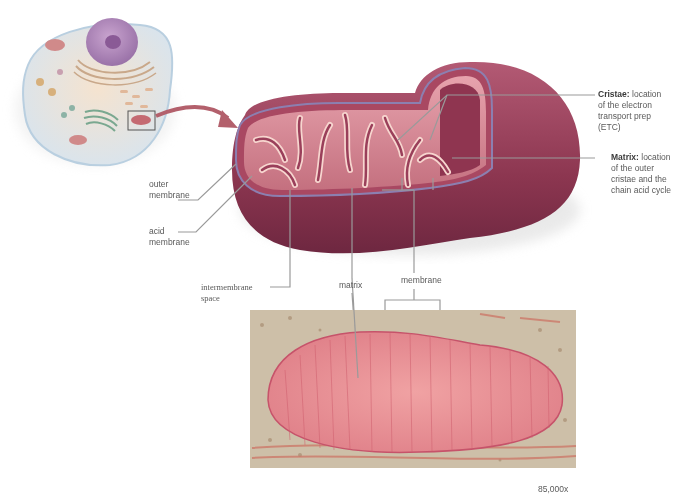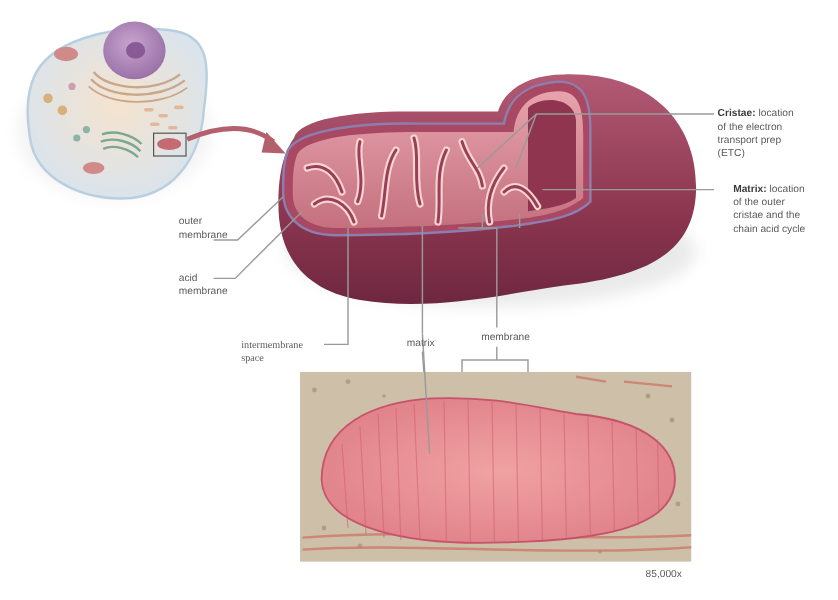--- a/index.html
+++ b/index.html
@@ -1,19 +1,19 @@
 <!DOCTYPE html>
 <html><head>
 <meta charset="utf-8">
 <style>
   html,body{margin:0;padding:0;background:#ffffff;}
   body{width:698px;height:500px;position:relative;overflow:hidden;font-family:"Liberation Sans",sans-serif;}
   .label{position:absolute;font-size:8.5px;line-height:11px;color:#5a5a5a;}
   .label b{color:#3a3a3a;}
-  .scale{position:absolute;font-size:8.5px;color:#5a5a5a;}
+  .scale{position:absolute;font-size:8.5px;color:#5a5a5a;margin-top:11px;}
   svg{position:absolute;left:0;top:0;}
 </style>
 </head>
 <body>
 
 <svg width="698" height="500" viewBox="0 0 698 500">
   <defs>
     <radialGradient id="cellG" cx="50%" cy="45%" r="60%">
       <stop offset="0" stop-color="#f5e3cf"></stop>
       <stop offset="1" stop-color="#d8e4ee"></stop>

